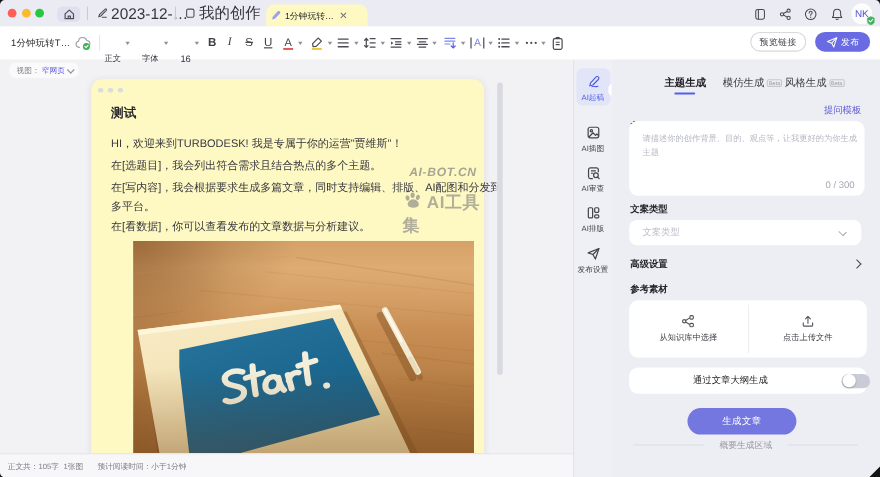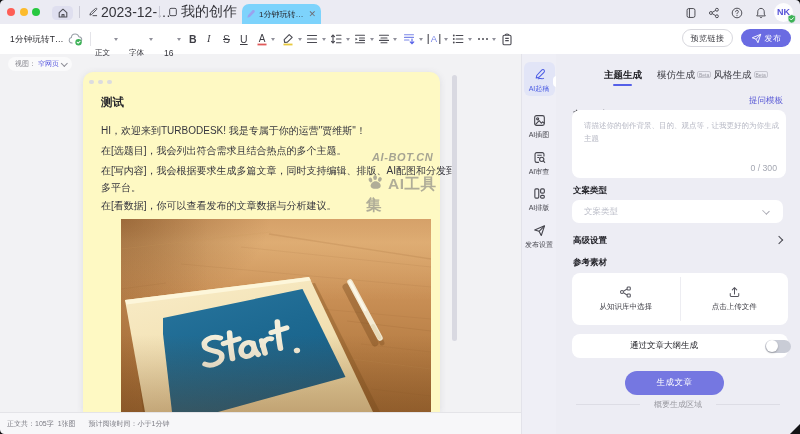--- a/index.html
+++ b/index.html
@@ -5,22 +5,22 @@
 html,body{width:800px;height:434px;overflow:hidden;background:#101012;}
 body,div,span{font-family:"Liberation Sans",sans-serif;}
 #app{position:relative;width:800px;height:434px;background:#f2f2f4;overflow:hidden;}
 svg{display:block;}
 
 #titlebar{position:absolute;left:0;top:0;width:800px;height:24px;background:#ebebf3;}
 .light{position:absolute;top:8px;width:8.2px;height:8.2px;border-radius:50%;}
 #homebtn{position:absolute;left:52px;top:5.5px;width:21px;height:14.5px;background:#dfdfef;border-radius:4.5px;display:flex;align-items:center;justify-content:center;}
 .tsep{position:absolute;top:6px;width:1px;height:12px;background:#cacad6;}
 .ttab{position:absolute;top:0;height:24px;font-size:14px;color:#35353b;display:flex;align-items:center;gap:3px;}
-#activetab{position:absolute;left:242px;top:4px;width:79px;height:20px;background:#7dd3fc;border-radius:7px 7px 0 0;display:flex;align-items:center;font-size:8px;color:#26262b;white-space:nowrap;overflow:hidden;}
-#avatar{position:absolute;left:774px;top:2.5px;width:19px;height:19px;border-radius:50%;background:#fdfdfe;color:#5551d8;font-weight:bold;font-size:9px;display:flex;align-items:center;justify-content:center;}
+#activetab{position:absolute;left:242px;top:4px;width:92px;height:20px;background:#fef9c3;border-radius:7px 7px 0 0;display:flex;align-items:center;font-size:8px;color:#26262b;white-space:nowrap;overflow:hidden;}
+#avatar{position:absolute;left:774px;top:2.5px;width:19px;height:19px;border-radius:50%;background:#fdfdfe;color:#5551d8;font-weight:normal;font-size:9px;display:flex;align-items:center;justify-content:center;}
 
 #toolbar{position:absolute;left:0;top:24px;width:800px;height:30px;background:#fff;}
 #tb-title{position:absolute;left:10px;top:10px;font-size:8.5px;color:#26262b;letter-spacing:.2px;}
 .tbt{position:absolute;top:24px;font-size:7.5px;color:#33333a;letter-spacing:0;}
 .caret{position:absolute;width:0;height:0;border-left:2.8px solid transparent;border-right:2.8px solid transparent;border-top:3.2px solid #90909a;}
 .tbsep{position:absolute;top:8px;width:1px;height:14px;background:#e4e4e9;}
 .tbicon{position:absolute;top:9px;}
 #btn-preview{position:absolute;left:682px;top:5px;width:51px;height:18px;border:1px solid #d8d8de;border-radius:9.5px;background:#fff;font-size:8px;color:#3a3a40;display:flex;align-items:center;justify-content:center;letter-spacing:.5px;}
 #btn-publish{position:absolute;left:741px;top:5px;width:50px;height:18px;border-radius:9.5px;background:#6a6be2;font-size:8px;color:#fff;display:flex;align-items:center;justify-content:center;gap:3px;letter-spacing:.5px;}
 

